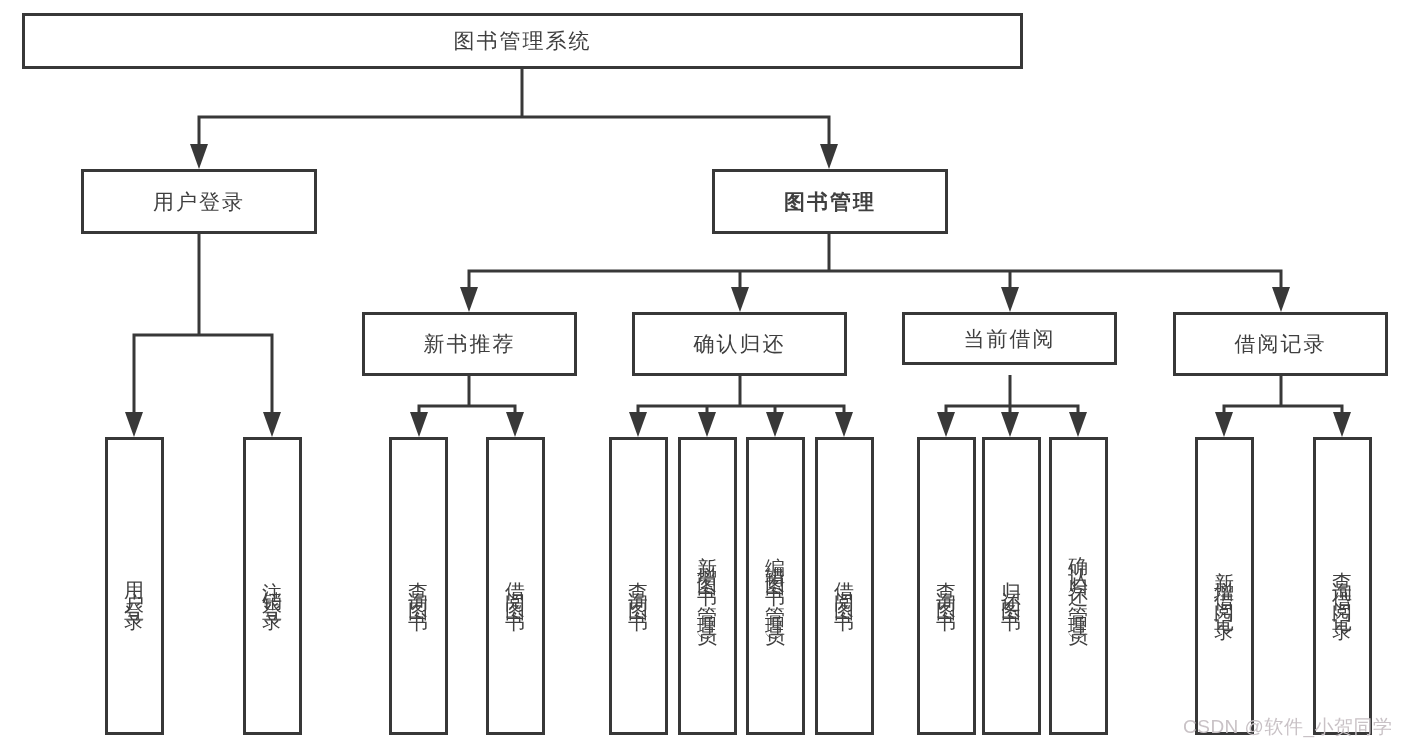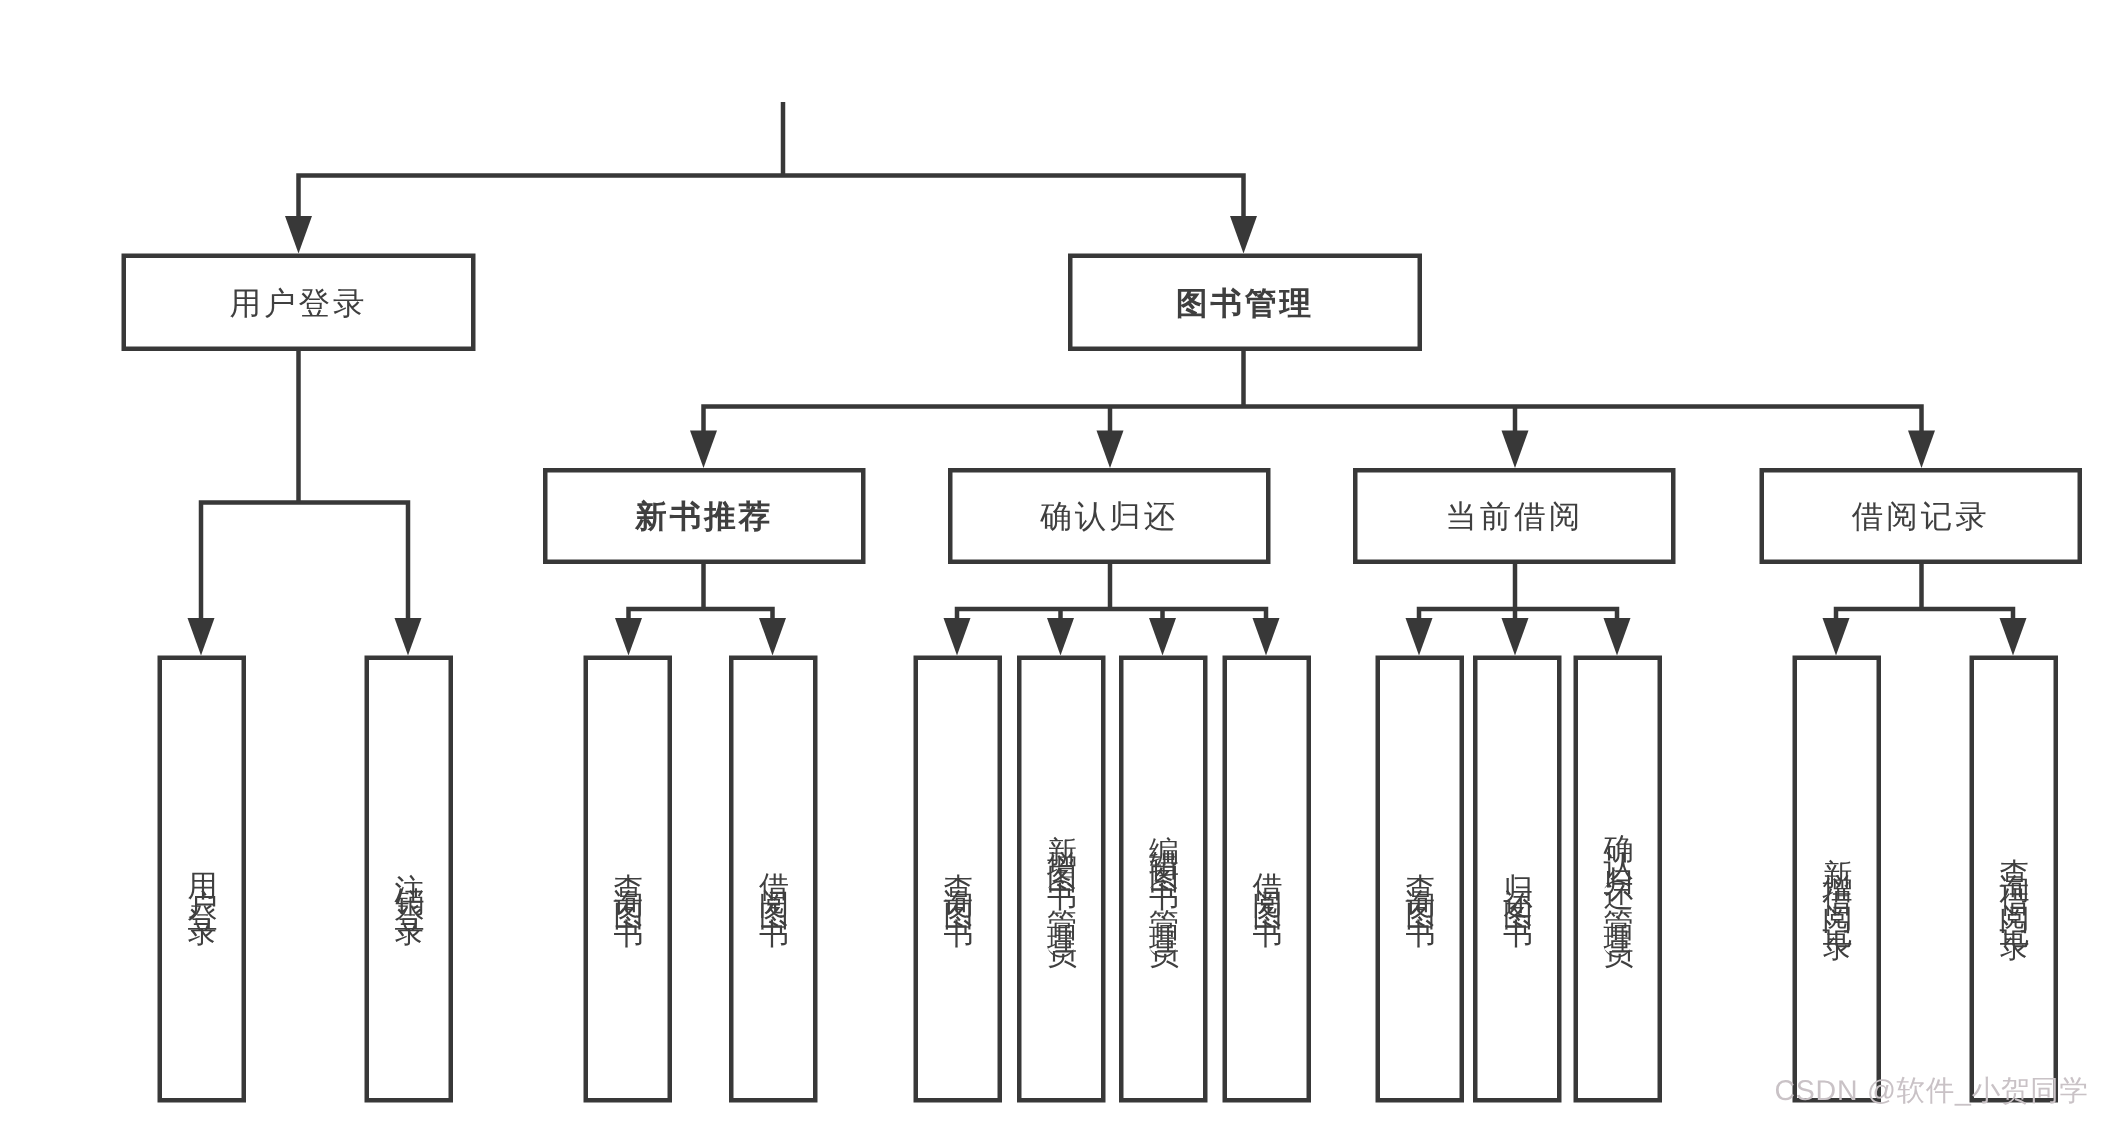--- a/index.html
+++ b/index.html
@@ -84,35 +84,38 @@
       <polygon points="766,412 784,412 775,437"></polygon>
       <polygon points="835,412 853,412 844,437"></polygon>
       <polygon points="937,412 955,412 946,437"></polygon>
       <polygon points="1001,412 1019,412 1010,437"></polygon>
       <polygon points="1069,412 1087,412 1078,437"></polygon>
       <polygon points="1215,412 1233,412 1224,437"></polygon>
       <polygon points="1333,412 1351,412 1342,437"></polygon>
     </g>
   </svg>
 
+  <div class="node root-node" style="left:22px; top:13px; width:1001px; height:56px;">
+    <span>图书管理系统</span>
+  </div>
 
   <div class="node h-node" style="left:81px; top:169px; width:236px; height:65px;">
     <span>用户登录</span>
   </div>
   <div class="node h-node" style="left:712px; top:169px; width:236px; height:65px;font-weight:bold;">
     <span>图书管理</span>
   </div>
 
-  <div class="node h-node" style="left:362px; top:312px; width:215px; height:64px;font-weight:bold;">
+  <div class="node h-node" style="left:362px; top:312px; width:215px; height:64px;">
     <span>新书推荐</span>
   </div>
   <div class="node h-node" style="left:632px; top:312px; width:215px; height:64px;">
     <span>确认归还</span>
   </div>
-  <div class="node h-node" style="left:902px; top:312px; width:215px; height:64px;">
+  <div class="node h-node" style="left:902px; top:312px; width:215px; height:53px;">
     <span>当前借阅</span>
   </div>
   <div class="node h-node" style="left:1173px; top:312px; width:215px; height:64px;">
     <span>借阅记录</span>
   </div>
 
   <div class="node leaf" style="left:105px;">
     <span class="vtext">用户登录</span>
   </div>
   <div class="node leaf" style="left:243px;">

